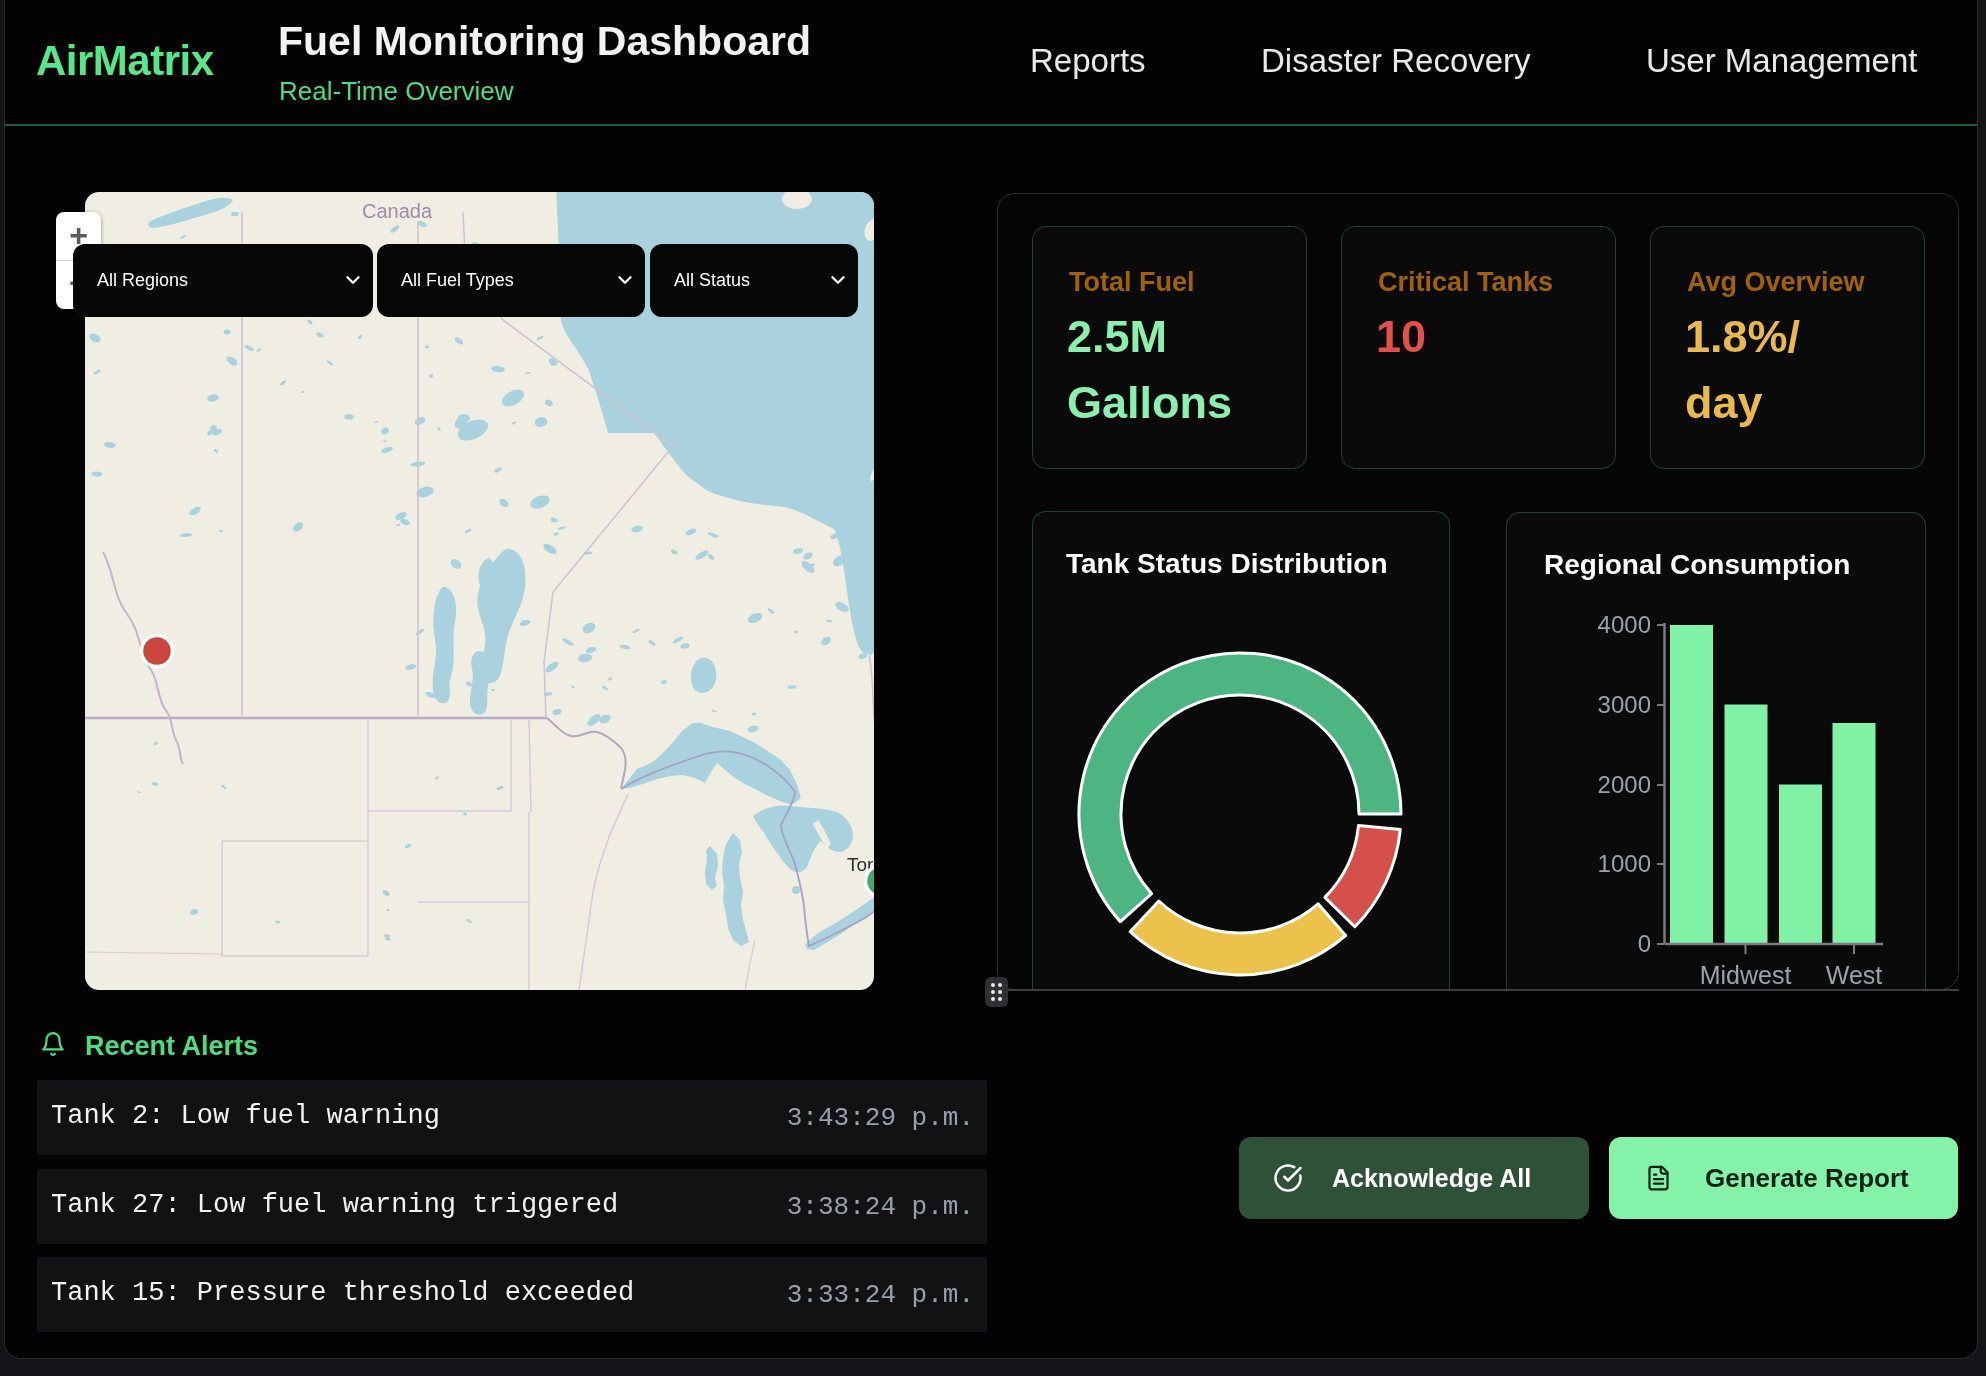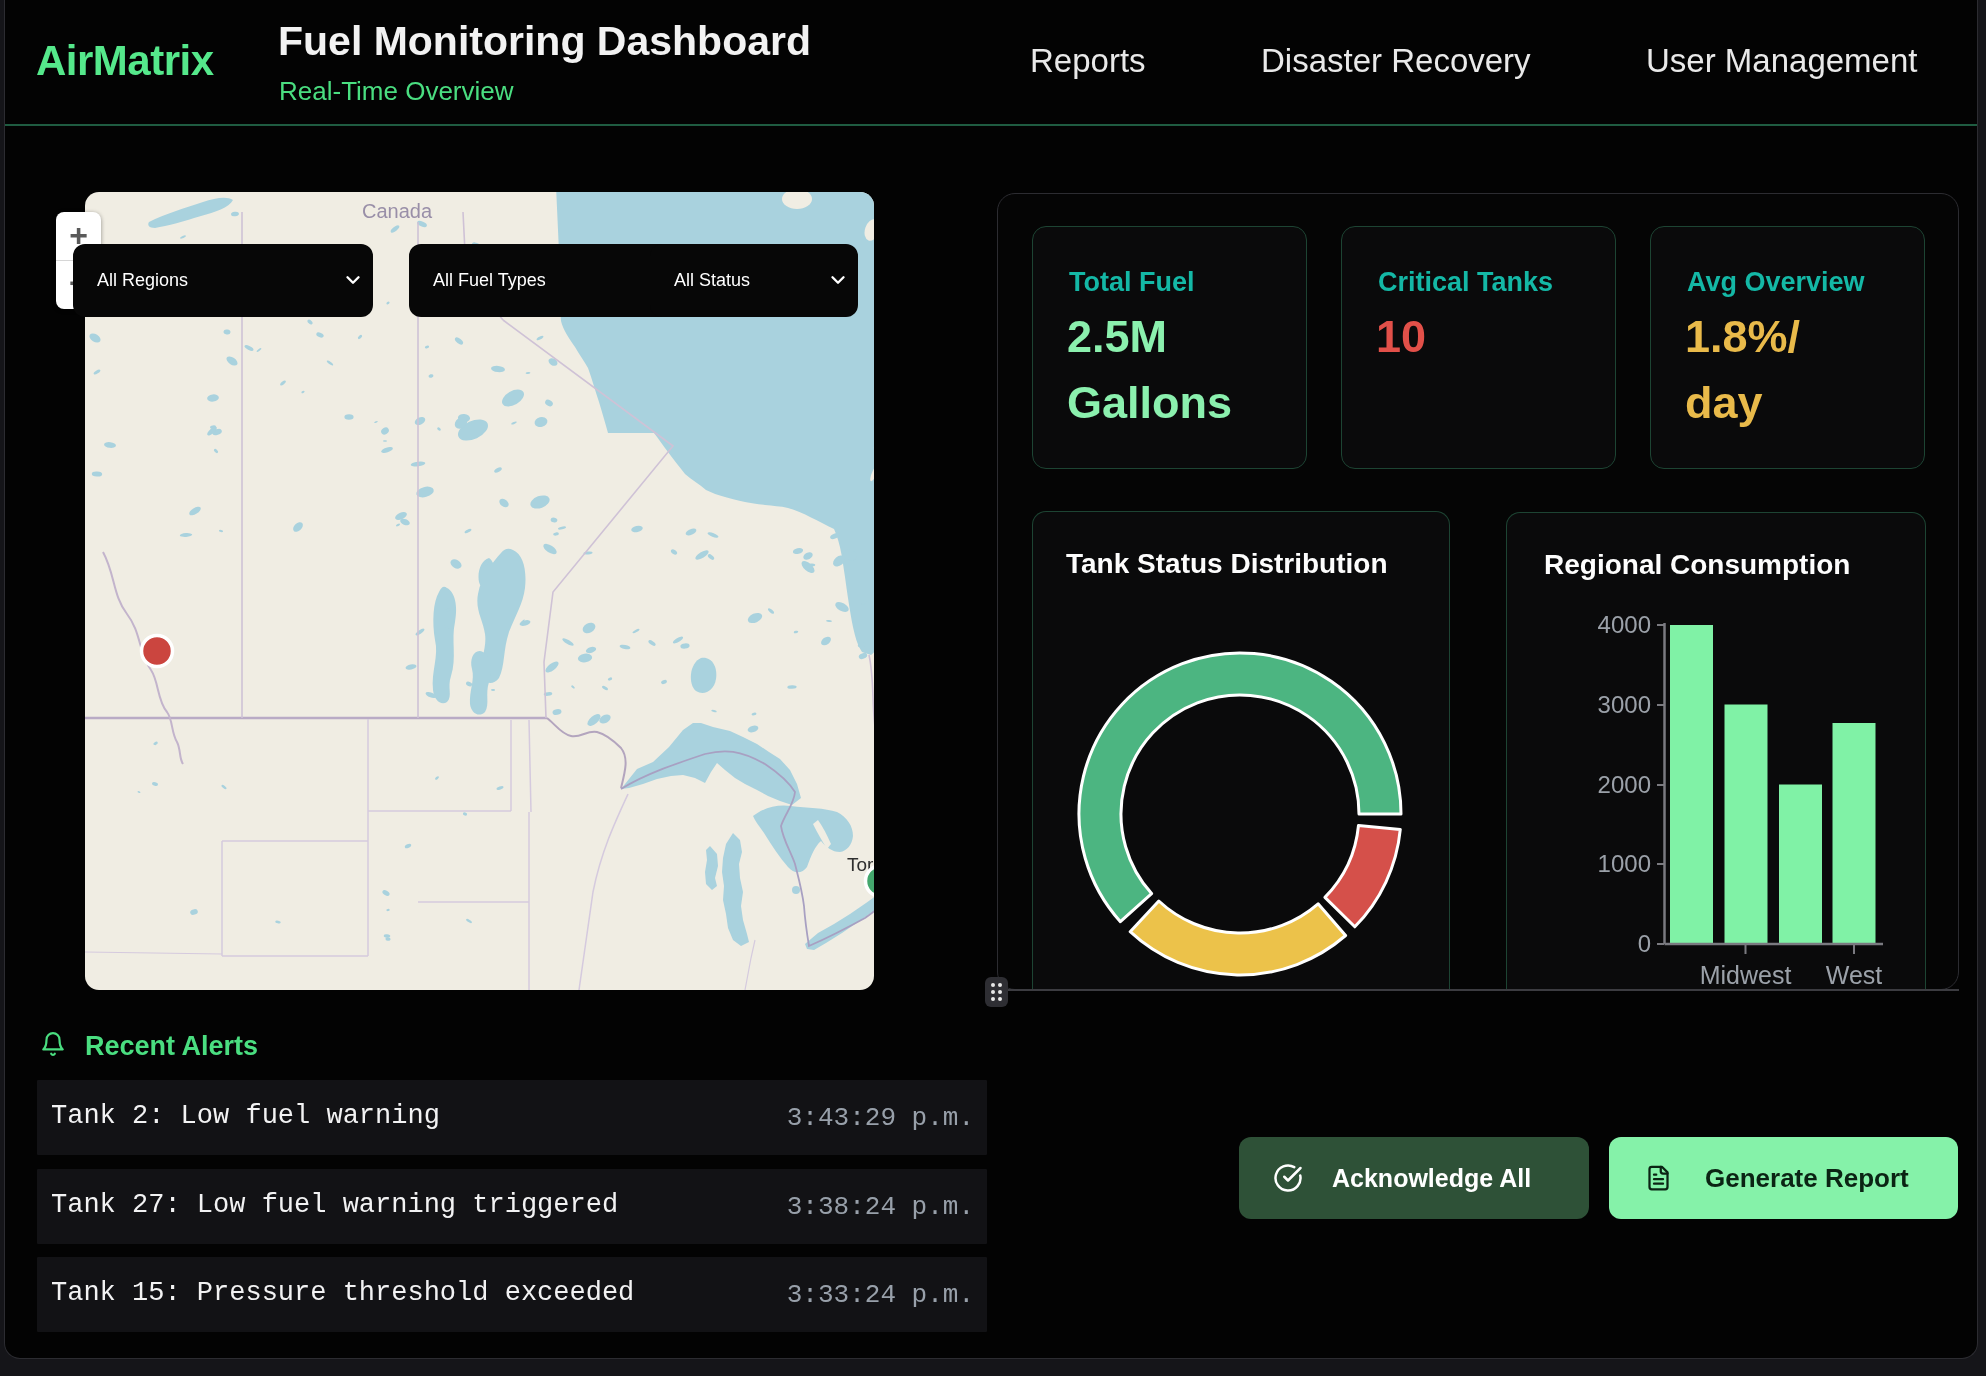--- a/index.html
+++ b/index.html
@@ -14,21 +14,21 @@
 #map { left:32px; top:192px; width:789px; height:798px; border-radius:14px; overflow:hidden;margin-left:48px; }
 .zoomctl { left:51px; top:212px; width:45px; height:97px; background:#fff; border-radius:8px; box-shadow:0 1px 4px rgba(0,0,0,.4); }
 .zoomctl .plus { position:absolute; left:0; top:5px; width:45px; text-align:center; font-size:32px; color:#5a5a5a; font-weight:bold; }
 .zoomctl .minus { position:absolute; left:0; top:53px; width:45px; text-align:center; font-size:32px; color:#5a5a5a; font-weight:bold; }
 .zoomctl .div { position:absolute; left:0; top:48px; width:45px; height:1px; background:#d6d6d6; }
 .dd { position:absolute; top:244px; height:73px; background:#070707; border-radius:12px; color:#fff; font-size:18px; font-weight:500; display:flex; align-items:center; }
 .dd span { padding-left:24px; }
 .dd svg { position:absolute; right:9px; top:25px; }
 #panel { left:992px; top:193px; width:962px; height:797px; background:#050505; border:1px solid #2c2c31; border-radius:18px; }
 .scard { position:absolute; top:32px; width:275px; height:243px; background:#0a0a0b; border:1px solid #1d4433; border-radius:14px; }
-.scard .t { position:absolute; left:36px; top:40px; font-size:27px; font-weight:600; color:#14b8a6; }
+.scard .t { position:absolute; left:36px; top:40px; font-size:27px; font-weight:600; color:#a16207; }
 .scard .v { position:absolute; left:34px; top:77px; font-size:45px; font-weight:bold; line-height:66px; width:205px; }
 .ccard { position:absolute; background:#0a0a0b; border:1px solid #1d4433; border-radius:14px; }
 .ccard .t { position:absolute; font-size:28px; top:36px; font-weight:bold; color:#fdfdfd; }
 #divider { left:1003px; top:989px; width:951px; height:2px; background:#3c3c41; }
 #handle { left:980px; top:977px; width:23px; height:30px; background:#2e2e33; border-radius:6px; }
 #handle i { position:absolute; width:4px; height:4px; border-radius:50%; background:#e8e8e8; }
 .arow { position:absolute; left:32px; width:950px; height:75px; background:#121215; border-radius:1px; color:#f2f2f3;font-family:Liberation Mono, monospace; }
 .arow .m { position:absolute; left:14px; top:21px; font-size:27px; font-weight:500; }
 .arow .ts { position:absolute; right:13px; top:23px; font-size:26px; color:#98a0aa; }
 .btn { position:absolute; top:1137px; height:82px; border-radius:12px; display:flex; align-items:center; }
@@ -349,21 +349,21 @@
       <div class="plus">+</div>
       <div class="div"></div>
       <div class="minus">−</div>
     </div>
   <div class="dd" style="left:68px; width:300px;">
       <span>All Regions</span>
       <svg width="22" height="22" viewBox="0 0 24 24" fill="none" stroke="#fff" stroke-width="2.6" stroke-linecap="round" stroke-linejoin="round">
         <path d="m6 9 6 6 6-6"></path>
       </svg>
     </div>
-  <div class="dd" style="left:372px; width:268px;margin-left:32px;">
+  <div class="dd" style="left:372px; width:268px;">
       <span>All Fuel Types</span>
       <svg width="22" height="22" viewBox="0 0 24 24" fill="none" stroke="#fff" stroke-width="2.6" stroke-linecap="round" stroke-linejoin="round">
         <path d="m6 9 6 6 6-6"></path>
       </svg>
     </div>
   <div class="dd" style="left:645px; width:208px;">
       <span>All Status</span>
       <svg width="22" height="22" viewBox="0 0 24 24" fill="none" stroke="#fff" stroke-width="2.6" stroke-linecap="round" stroke-linejoin="round">
         <path d="m6 9 6 6 6-6"></path>
       </svg>

